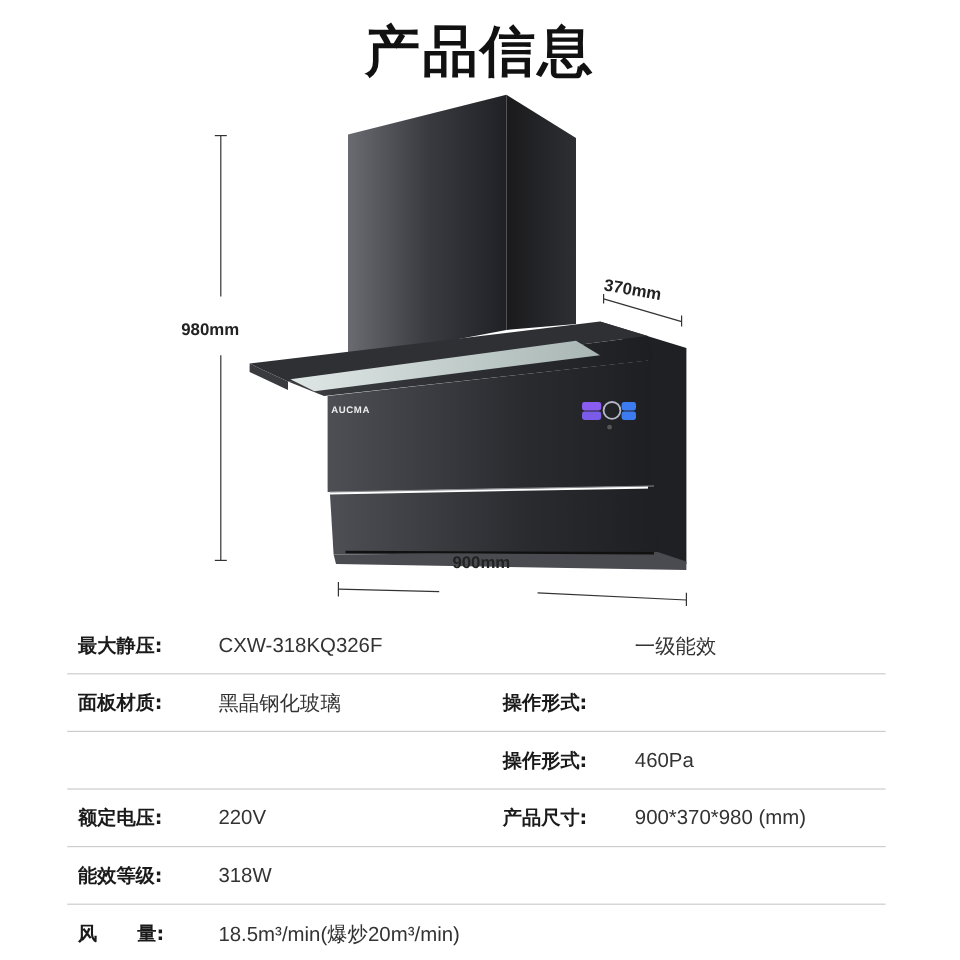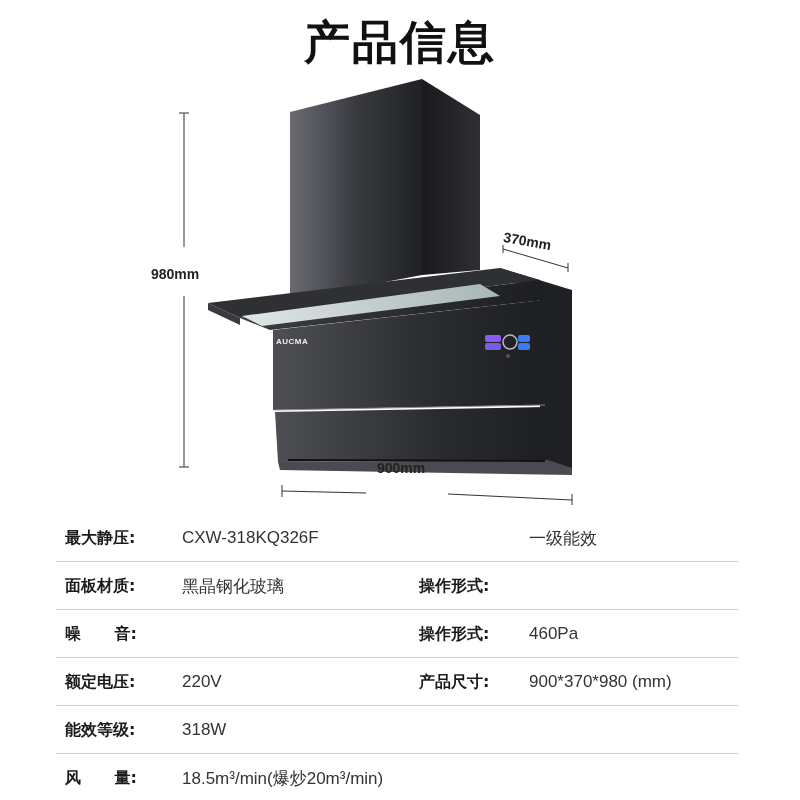--- a/index.html
+++ b/index.html
@@ -127,21 +127,20 @@
     <span class="cell label c1">最大静压:</span>
     <span class="cell value c2">CXW-318KQ326F</span>
     <span class="cell value c4">一级能效</span>
   </div>
   <div class="row divided">
     <span class="cell value c2">黑晶钢化玻璃</span>
     <span class="cell label c1">面板材质:</span>
     <span class="cell label c3">操作形式:</span>
   </div>
   <div class="row divided">
-    <span class="cell label c1" style="white-space:pre;">噪      音:</span>
     <span class="cell label c3">操作形式:</span>
     <span class="cell value c4">460Pa</span>
   </div>
   <div class="row divided">
     <span class="cell label c1">额定电压:</span>
     <span class="cell value c2">220V</span>
     <span class="cell label c3">产品尺寸:</span>
     <span class="cell value c4">900*370*980 (mm)</span>
   </div>
   <div class="row divided">

